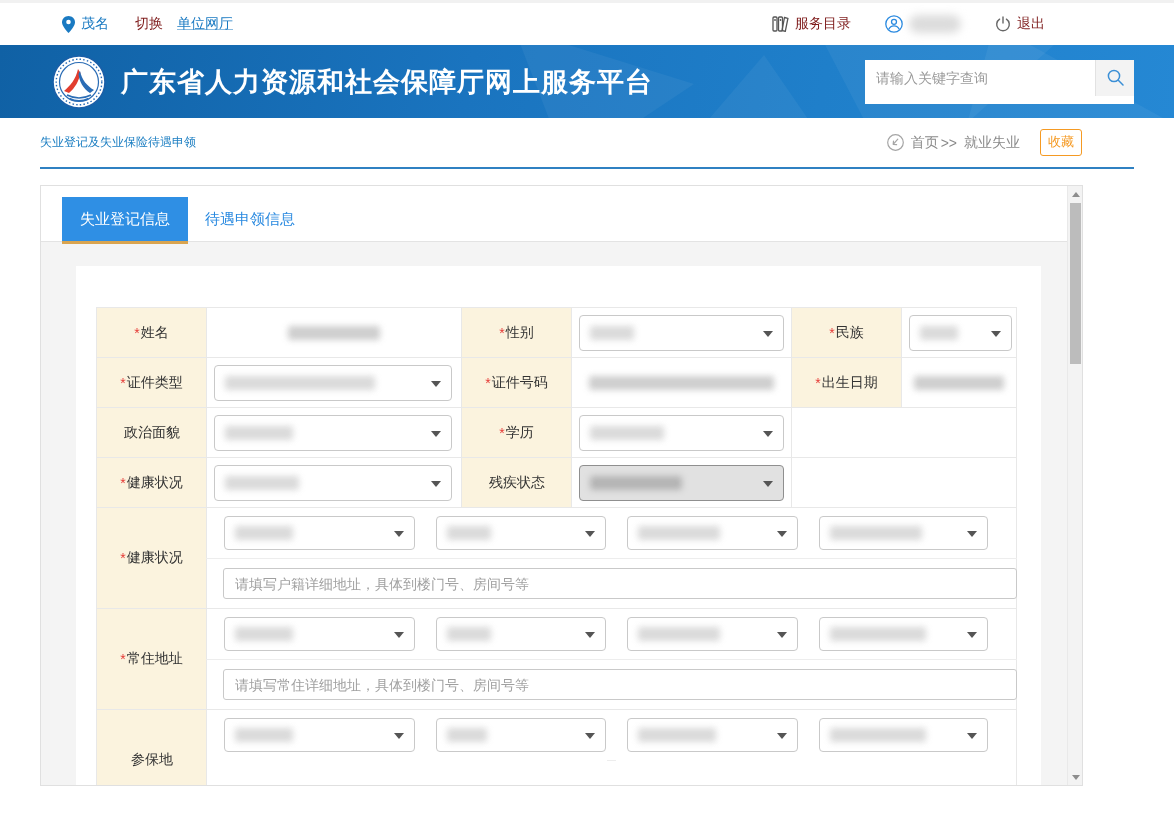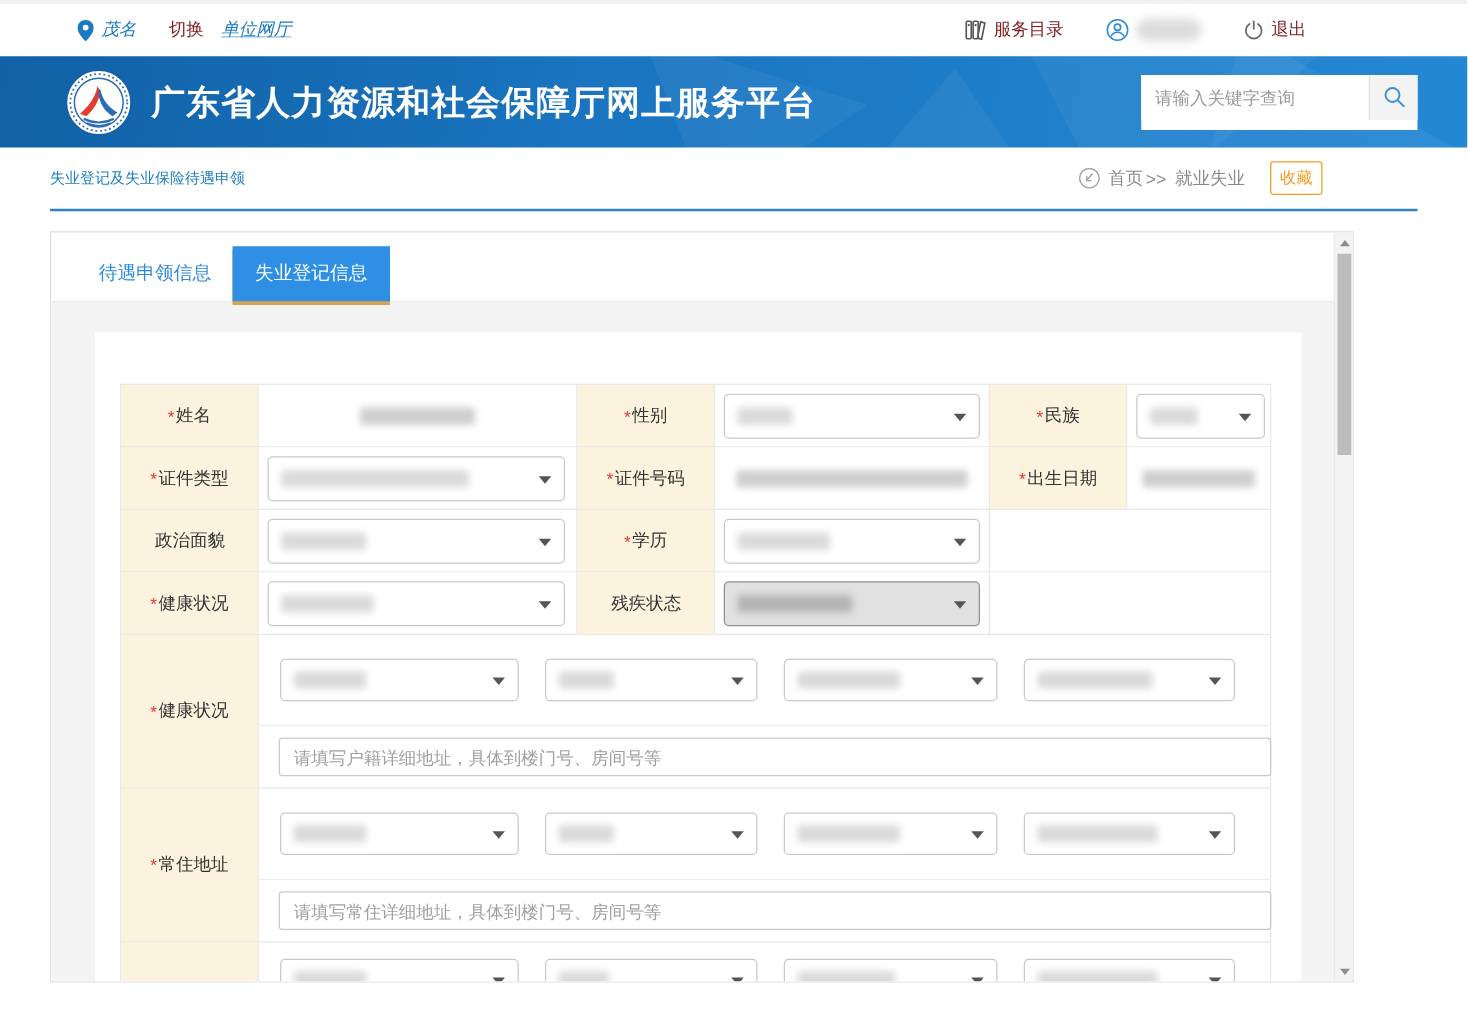--- a/index.html
+++ b/index.html
@@ -4,21 +4,21 @@
 <style>
   * { box-sizing: border-box; margin: 0; padding: 0; }
   html,body { width:1174px; height:821px; background:#fff; overflow:hidden;
     font-family:"Liberation Sans","DejaVu Sans",sans-serif; color:#333; }
 
   
   .topbar { height:45px; border-top:3px solid #f1f1f1; display:flex; align-items:center;
     padding:0 129px 0 62px; font-size:14px; background:#fff; }
   .topbar .grp { display:flex; align-items:center; }
   .topbar .right { margin-left:auto; display:flex; }
-  .link-blue { color:#1a7ac2; text-decoration:none; cursor:pointer;font-style:italic; }
+  .link-blue { color:#1a7ac2; text-decoration:none; cursor:pointer; }
   .plain { color:#7f1d1d; cursor:pointer; }
   .tb-city { margin-left:6px; }
   .tb-switch { margin-left:26px; }
   .tb-unit { margin-left:14px; text-decoration:none; }
   .ico { display:inline-flex; align-items:center; justify-content:center; }
   .tb-item { display:flex; align-items:center; margin-left:34px; cursor:pointer; }
   .tb-item:first-child { margin-left:0; }
   .tb-item span.txt { margin-left:6px; }
   .user-blob { width:52px; height:18px; background:#dcdcdc; border-radius:9px;
     filter:blur(4px); margin-left:6px; }
@@ -28,32 +28,32 @@
     padding:0 40px 0 52px;
     background:linear-gradient(100deg,#1061a5 0%,#1a74bf 40%,#1f7fca 70%,#2588d4 100%); }
   .banner .facet { position:absolute; background:rgba(255,255,255,0.05); }
   .f1 { width:260px; height:200px; right:120px; top:-60px; clip-path:polygon(0 0,100% 30%,40% 100%); }
   .f2 { width:300px; height:220px; right:-60px; top:-20px; clip-path:polygon(20% 0,100% 60%,0 100%); background:rgba(0,30,70,0.08); }
   .f3 { width:220px; height:160px; right:300px; top:10px; clip-path:polygon(50% 0,100% 100%,0 80%); }
   .f4 { width:180px; height:140px; right:480px; bottom:-50px; clip-path:polygon(0 0,100% 40%,30% 100%); background:rgba(0,30,70,0.06); }
   .logo { width:54px; height:54px; flex:0 0 auto; z-index:2; }
   .banner-title { color:#fff; font-size:27px; font-weight:bold; margin-left:15px;
     letter-spacing:1px; z-index:2; white-space:nowrap; }
-  .search { margin-left:auto; display:flex; height:44px; z-index:2; background:#fff; }
+  .search { margin-left:auto; display:flex; height:44px; z-index:2; background:#fff;gap:48px; }
   .search input { width:182px; height:36px; border:none; outline:none; padding:0 11px;
     font-size:14px; color:#333; font-family:inherit; }
   .search input::placeholder { color:#9a9a9a; }
   .search .sbtn { width:39px; height:36px; background:#f3f3f3; border:none;
     border-left:1px solid #e2e2e2; cursor:pointer; display:flex; align-items:center; justify-content:center; }
 
   
   .crumbrow { margin:0 40px; height:51px; display:flex; align-items:center;
     border-bottom:2px solid #2f81c2; }
   .page-title { color:#1b7ec2; font-size:12px; font-weight:normal; }
-  .crumb-right { margin-left:auto; margin-right:76px; display:flex; align-items:center;
+  .crumb-right { margin-left:auto; margin-right:52px; display:flex; align-items:center;
     color:#999; font-size:14px; }
   .crumb-text { margin-left:7px; color:#8a8a8a; cursor:pointer; }
   .fav-btn { margin-left:20px; border:1px solid #f59a23; color:#f59a23; background:#fff;
     font-size:13px; padding:3px 7px 4px; border-radius:3px; cursor:pointer; font-family:inherit; }
 
   
   .main { margin:16px 0 0 40px; width:1043px; height:601px; border:1px solid #e0e0e0;
     background:#fff; position:relative; overflow:hidden; }
   .tabsrow { padding:11px 0 0 21px; display:flex; border-bottom:1px solid #e3e3e3; }
   .tab { height:44px; line-height:44px; padding:0 17px; font-size:15px; color:#2a8ae0;
@@ -82,21 +82,21 @@
     border-radius:4px; display:flex; align-items:center; padding:0 26px 0 10px; cursor:pointer; }
   .sel .caret { position:absolute; right:10px; top:50%; margin-top:-2px; width:0; height:0;
     border-left:5px solid transparent; border-right:5px solid transparent; border-top:6px solid #555; }
   .sel.disabled { background:#e1e1e1; border-color:#8f8f8f; cursor:default; }
   .sel.sm { height:34px; }
 
   .blob { height:14px; background:#c6c6c6; border-radius:2px; filter:blur(3px); opacity:.85; }
   .blob.lt { background:#d4d4d4; }
 
   .addr-content { flex-direction:column; align-items:stretch; padding:0; }
-  .addr-sub { height:50px; display:flex; align-items:center; padding-left:9px;margin-top:11px; }
+  .addr-sub { height:50px; display:flex; align-items:center; padding-left:9px; }
   .addr-sub .sel { margin-right:21px; }
   .addr-sub.second { border-top:1px solid #ededed; }
   .addr-input { width:794px; height:31px; border:1px solid #c9c9c9; border-radius:3px;
     padding:0 11px; font-size:14px; color:#333; margin-left:8px; outline:none; font-family:inherit; }
   .addr-input::placeholder { color:#a0a0a0; }
 
   
   .vscroll { position:absolute; top:0; right:0; width:15px; height:100%; background:#f3f3f3;
     border-left:1px solid #e9e9e9; }
   .scroll-btn { position:absolute; left:0; width:15px; height:16px; display:flex;
@@ -205,22 +205,22 @@
     </span>
     <span class="crumb-text">首页</span>
     <span class="crumb-text" style="margin-left:2px;">&gt;&gt;</span>
     <span class="crumb-text">就业失业</span>
     <button class="fav-btn">收藏</button>
   </div>
 </div>
 
 <div class="main">
   <div class="tabsrow">
+    <div class="tab active">失业登记信息</div>
     <div class="tab">待遇申领信息</div>
-    <div class="tab active">失业登记信息</div>
   </div>
 
   <div class="content">
     <div class="panel">
 
       <div class="ftable">
 
         <div class="frow">
           <div class="lab">
             <span class="star">*</span>

